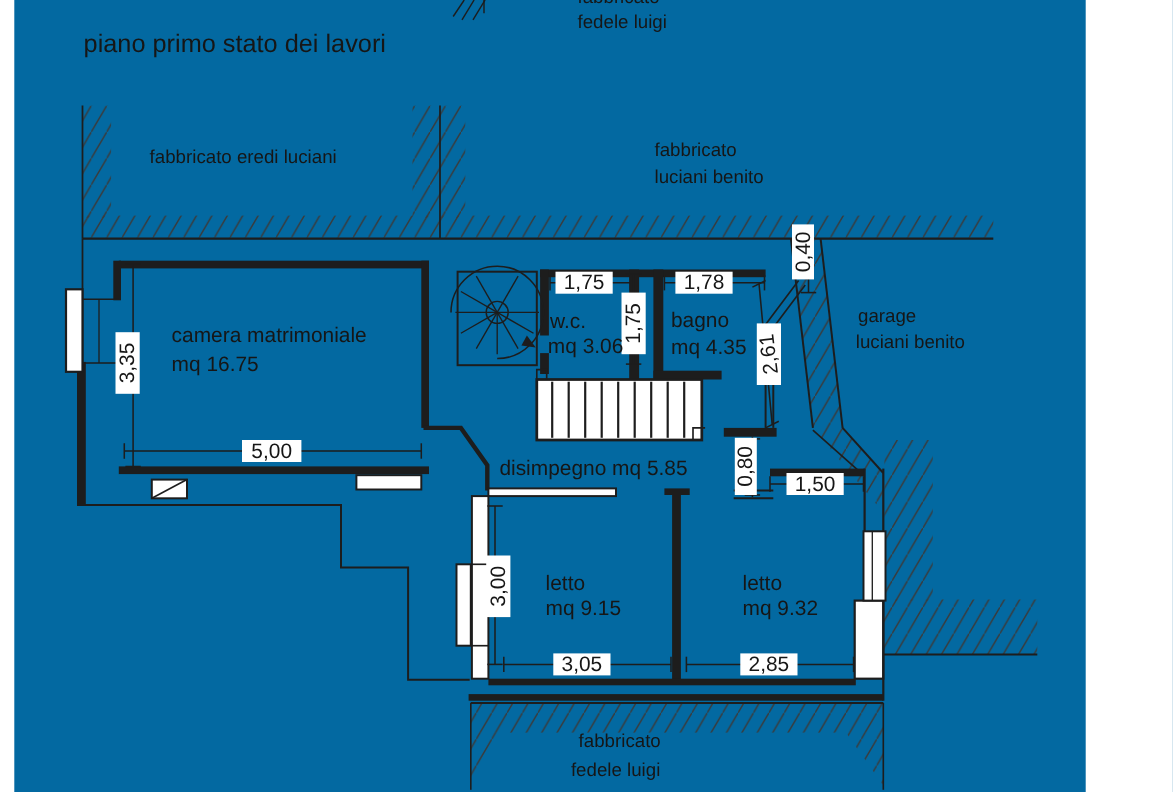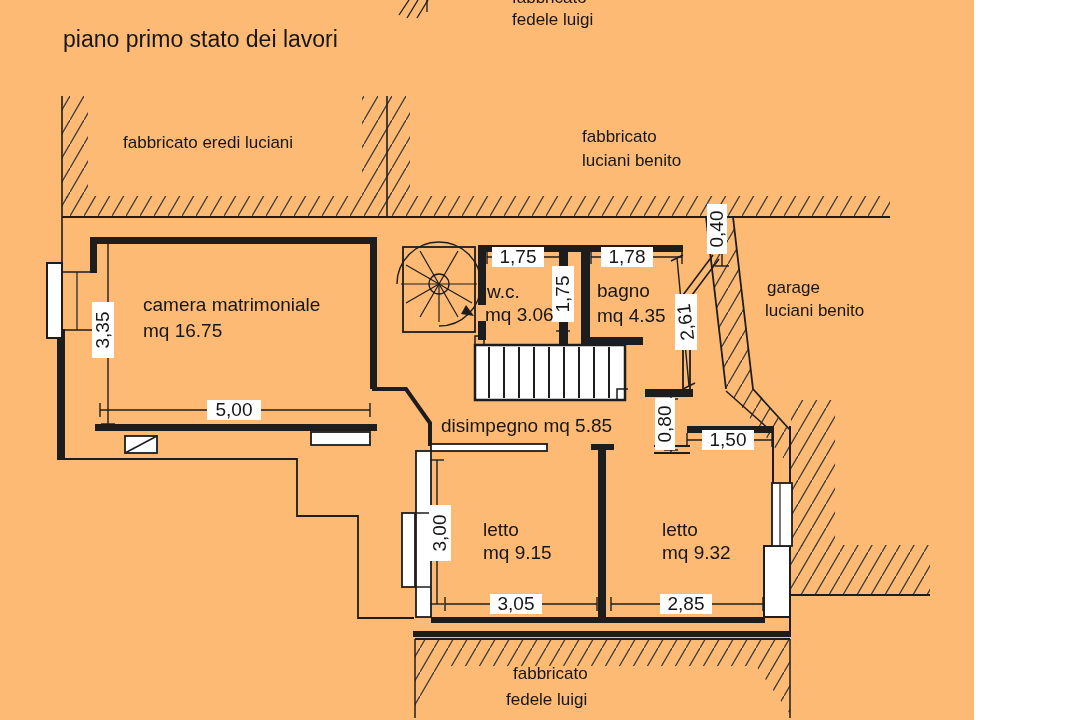--- a/index.html
+++ b/index.html
@@ -1,17 +1,17 @@
 <!DOCTYPE html>
 <html><head>
 <meta charset="utf-8">
 <style>
   html,body{margin:0;padding:0;background:#ffffff;}
-  .canvas{position:relative;width:974px;height:720px;background:#fdba74;overflow:hidden;
-          font-family:"Liberation Sans", sans-serif;}
+  .canvas{position:relative;width:974px;height:720px;background:#0369a1;overflow:hidden;
+          font-family:"Liberation Sans", sans-serif;margin-left:13px;}
   svg{display:block;}
   text{fill:#161616;}
   .lbl{font-size:17px;}
   .room{font-size:19px;}
   .dim{font-size:19px;}
   .title{font-size:23px;}
 </style>
 </head>
 <body>
 

